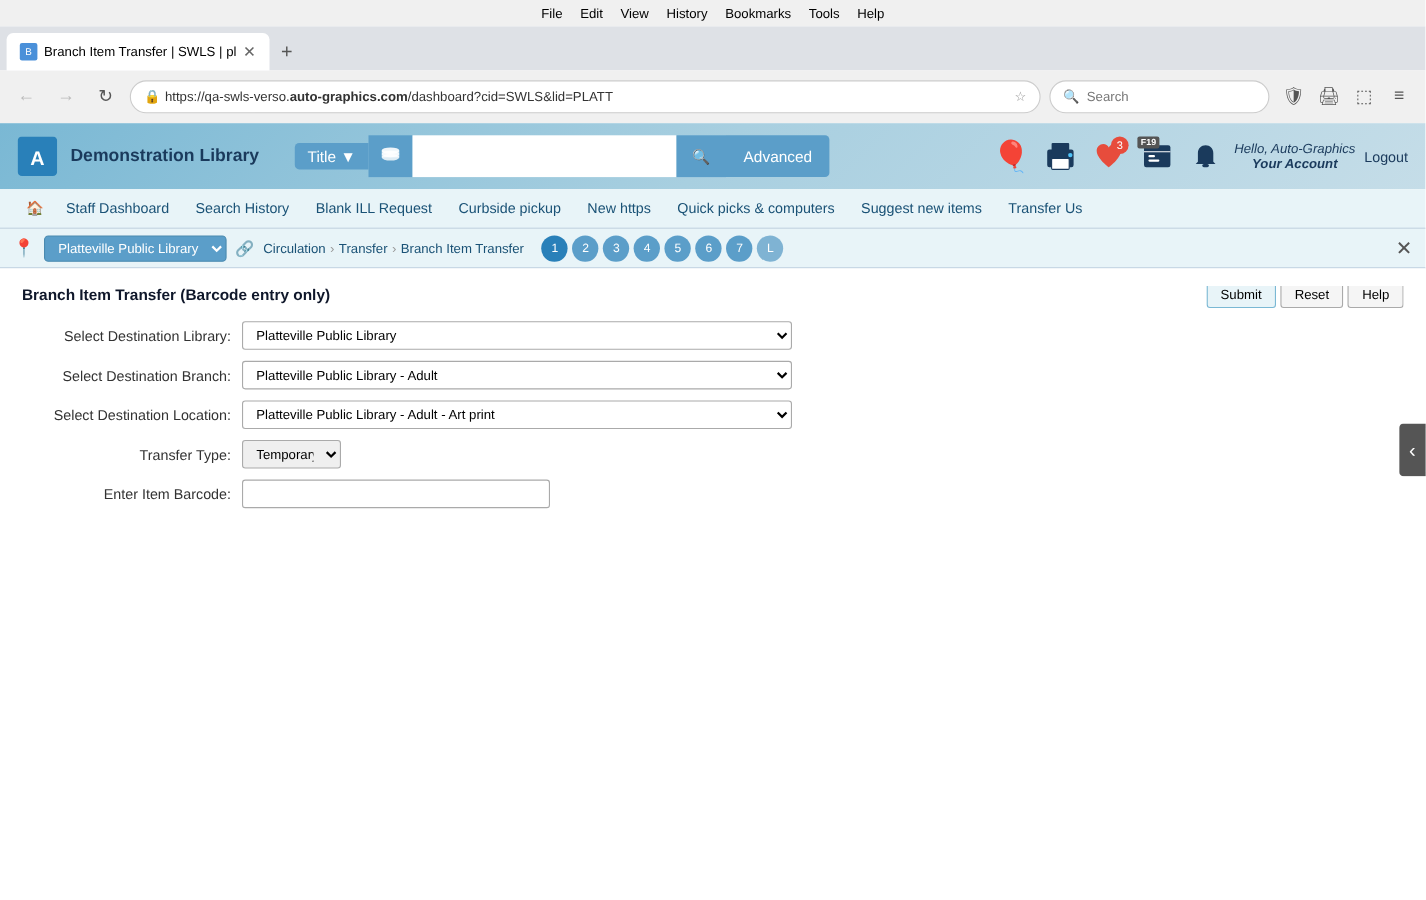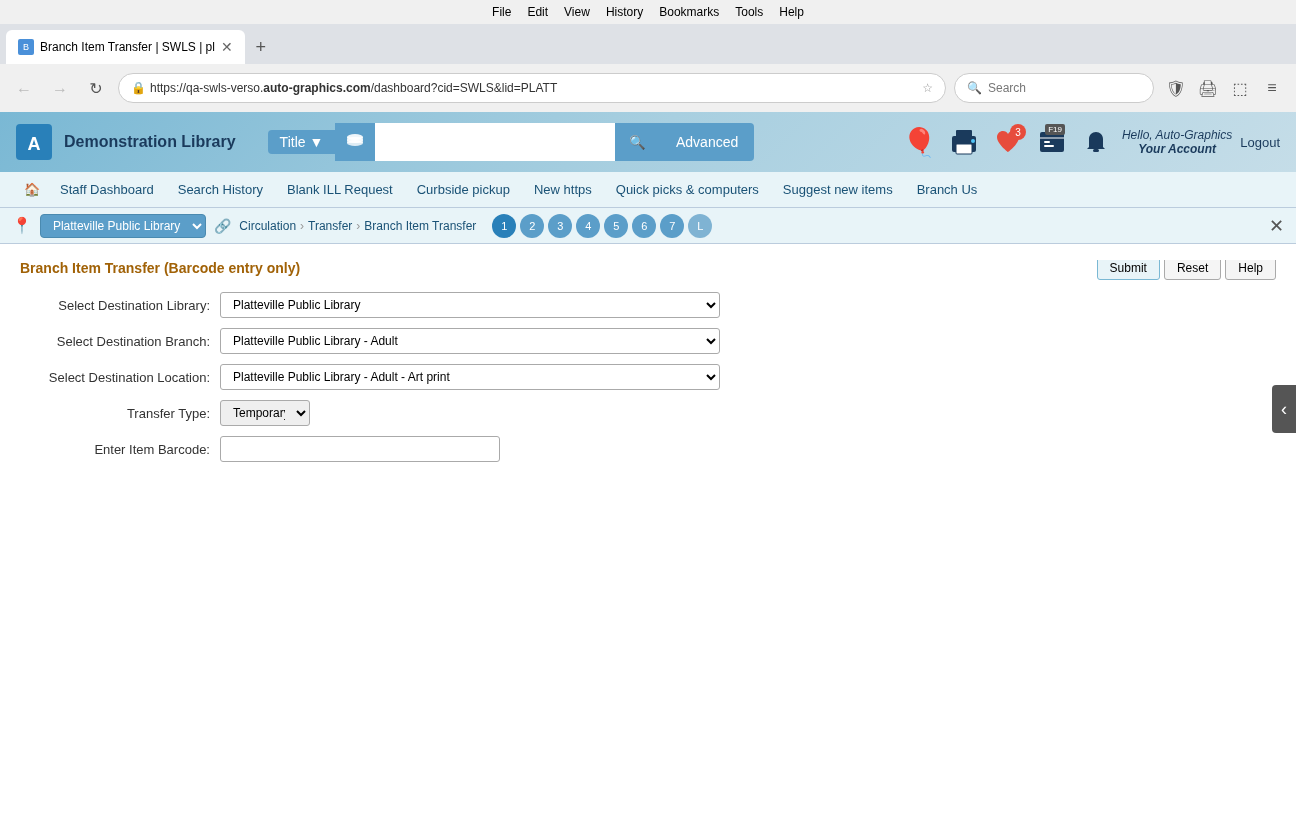--- a/index.html
+++ b/index.html
@@ -56,21 +56,21 @@
     .breadcrumb-path .sep { color: #999; }
     .breadcrumb-path .current { color: #1a5276; }
     .step-circles { display: flex; gap: 4px; margin-left: 8px; }
     .step-circle { width: 24px; height: 24px; border-radius: 50%; background: #5b9ec9; color: white; font-size: 11px; display: flex; align-items: center; justify-content: center; cursor: pointer; }
     .step-circle.active { background: #2980b9; }
     .step-circle.letter { background: #7fb3d3; }
     .close-panel { margin-left: auto; cursor: pointer; color: #555; font-size: 18px; }
 
     
     .main-content { background: #fff; padding: 16px 20px; }
-    .panel-title { font-size: 14px; font-weight: bold; color: #a16207; margin-bottom: 16px; }
+    .panel-title { font-size: 14px; font-weight: bold; color: #0f172a; margin-bottom: 16px; }
     .panel-actions { float: right; display: flex; gap: 4px; margin-top: -4px; }
     .btn-action { border: 1px solid #aaa; background: #f5f5f5; padding: 4px 12px; font-size: 12px; cursor: pointer; border-radius: 3px; }
     .btn-submit { background: #e8f4f8; border-color: #7ab8d4; }
 
     .form-row { display: flex; align-items: center; margin-bottom: 10px; }
     .form-label { width: 200px; font-size: 13px; color: #333; font-weight: normal; text-align: right; padding-right: 10px; }
     .form-control { width: 500px; border: 1px solid #aaa; border-radius: 3px; padding: 4px 8px; font-size: 12px; background: #fff; }
     select.form-control { height: 26px; }
     .form-control-barcode { width: 280px; border: 1px solid #aaa; border-radius: 3px; padding: 4px 8px; font-size: 12px; height: 26px; }
     .transfer-type-select { width: 90px; border: 1px solid #aaa; border-radius: 3px; padding: 4px 8px; font-size: 12px; height: 26px; }
@@ -176,21 +176,21 @@
       </svg>
       <div class="badge">3</div>
     </div>
     <div class="header-icon" style="position:relative;">
       <svg width="28" height="28" viewBox="0 0 28 28">
         <rect x="2" y="4" width="24" height="20" rx="2" fill="#1a3a5c"></rect>
         <line x1="2" y1="10" x2="26" y2="10" stroke="white" stroke-width="1"></line>
         <rect x="6" y="13" width="6" height="2" rx="1" fill="white"></rect>
         <rect x="6" y="17" width="10" height="2" rx="1" fill="white"></rect>
       </svg>
-      <div style="position:absolute;top:0;right:5px;background:#555;color:white;font-size:8px;padding:1px 3px;border-radius:2px;">F19</div>
+      <div style="position:absolute;top:0;right:16px;background:#555;color:white;font-size:8px;padding:1px 3px;border-radius:2px;font-weight:bold;">F19</div>
     </div>
     <div class="header-icon">
       <svg width="28" height="28" viewBox="0 0 28 28">
         <path d="M14 4 C10 4 7 7 7 11 L7 19 L5 21 L23 21 L21 19 L21 11 C21 7 18 4 14 4Z" fill="#1a3a5c"></path>
         <rect x="11" y="21" width="6" height="3" rx="1.5" fill="#1a3a5c"></rect>
       </svg>
     </div>
     <div class="user-section">
       <span>Hello, Auto-Graphics</span>
       <span class="user-account">Your Account</span>
@@ -201,21 +201,21 @@
 
 <div class="nav-bar">
   <div class="nav-home">🏠</div>
   <a class="nav-link">Staff Dashboard</a>
   <a class="nav-link">Search History</a>
   <a class="nav-link">Blank ILL Request</a>
   <a class="nav-link">Curbside pickup</a>
   <a class="nav-link">New https</a>
   <a class="nav-link">Quick picks &amp; computers</a>
   <a class="nav-link">Suggest new items</a>
-  <a class="nav-link">Branch Us</a>
+  <a class="nav-link">Transfer Us</a>
 </div>
 
 <div class="breadcrumb-bar">
   <span class="location-pin">📍</span>
   <select class="location-select">
     <option>Platteville Public Library</option>
   </select>
   <span style="color:#5b9ec9; font-size:14px;">🔗</span>
   <div class="breadcrumb-path">
     <span style="color:#1a5276;cursor:pointer;">Circulation</span>

